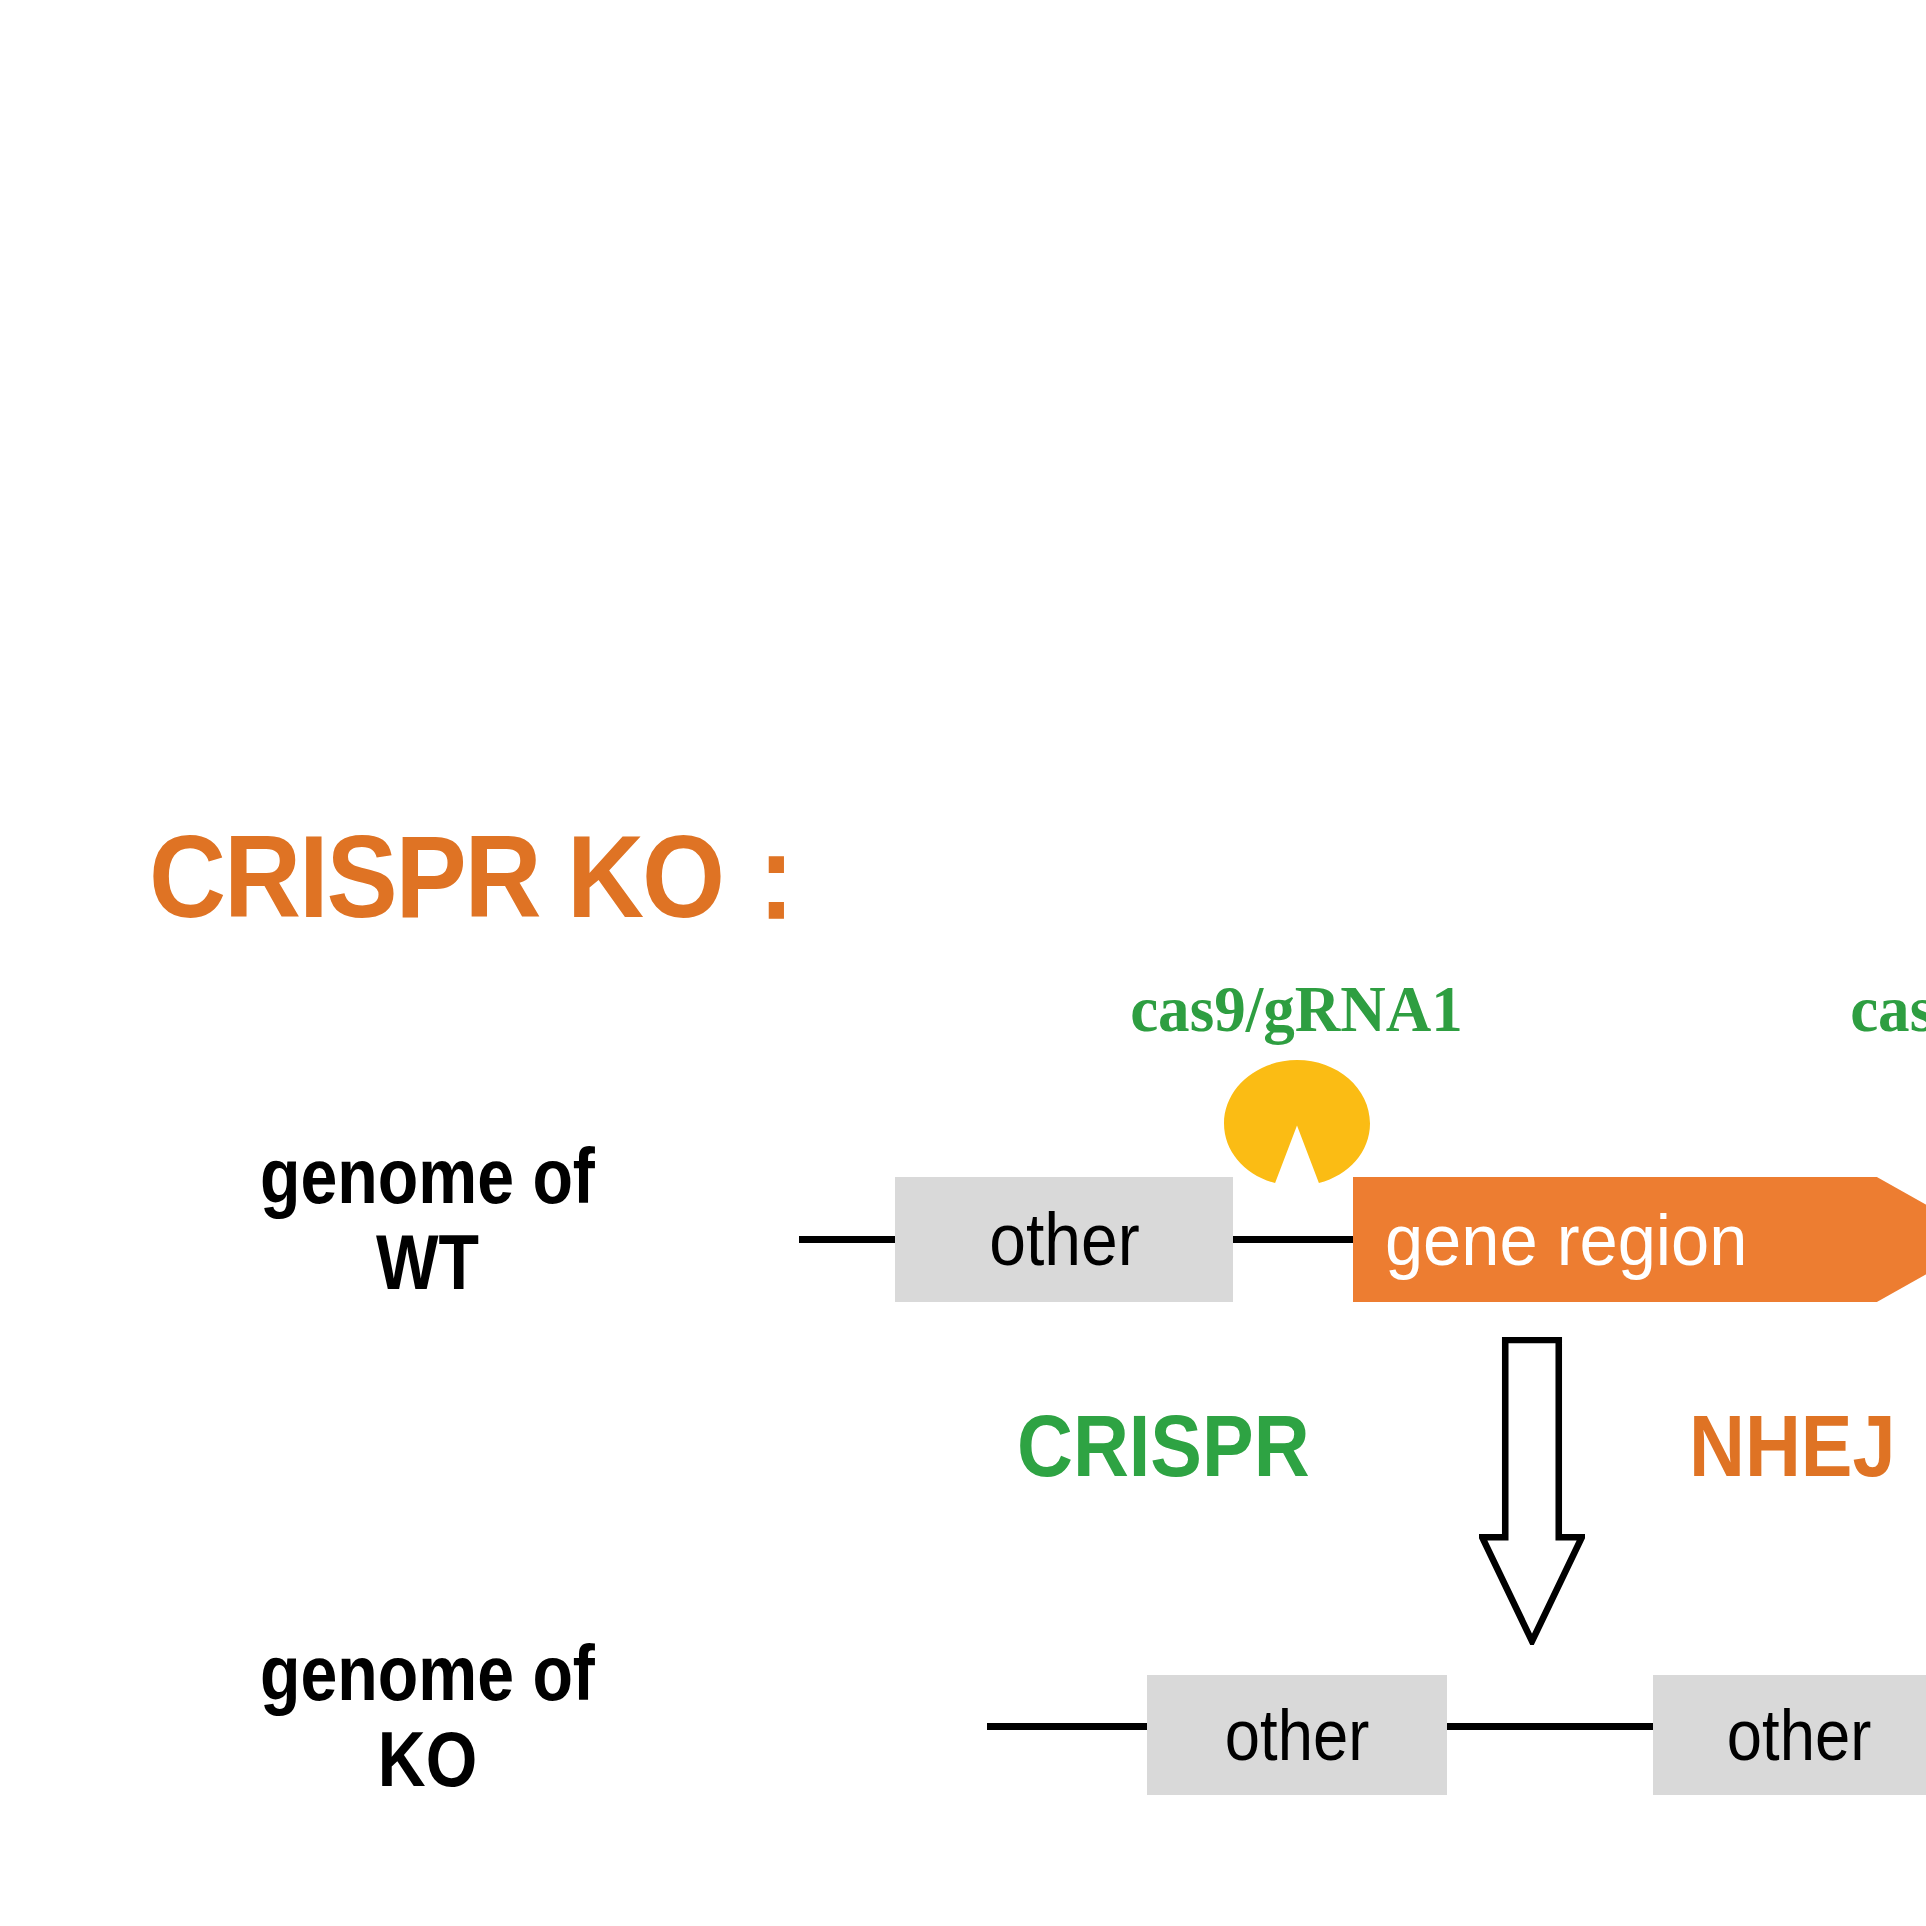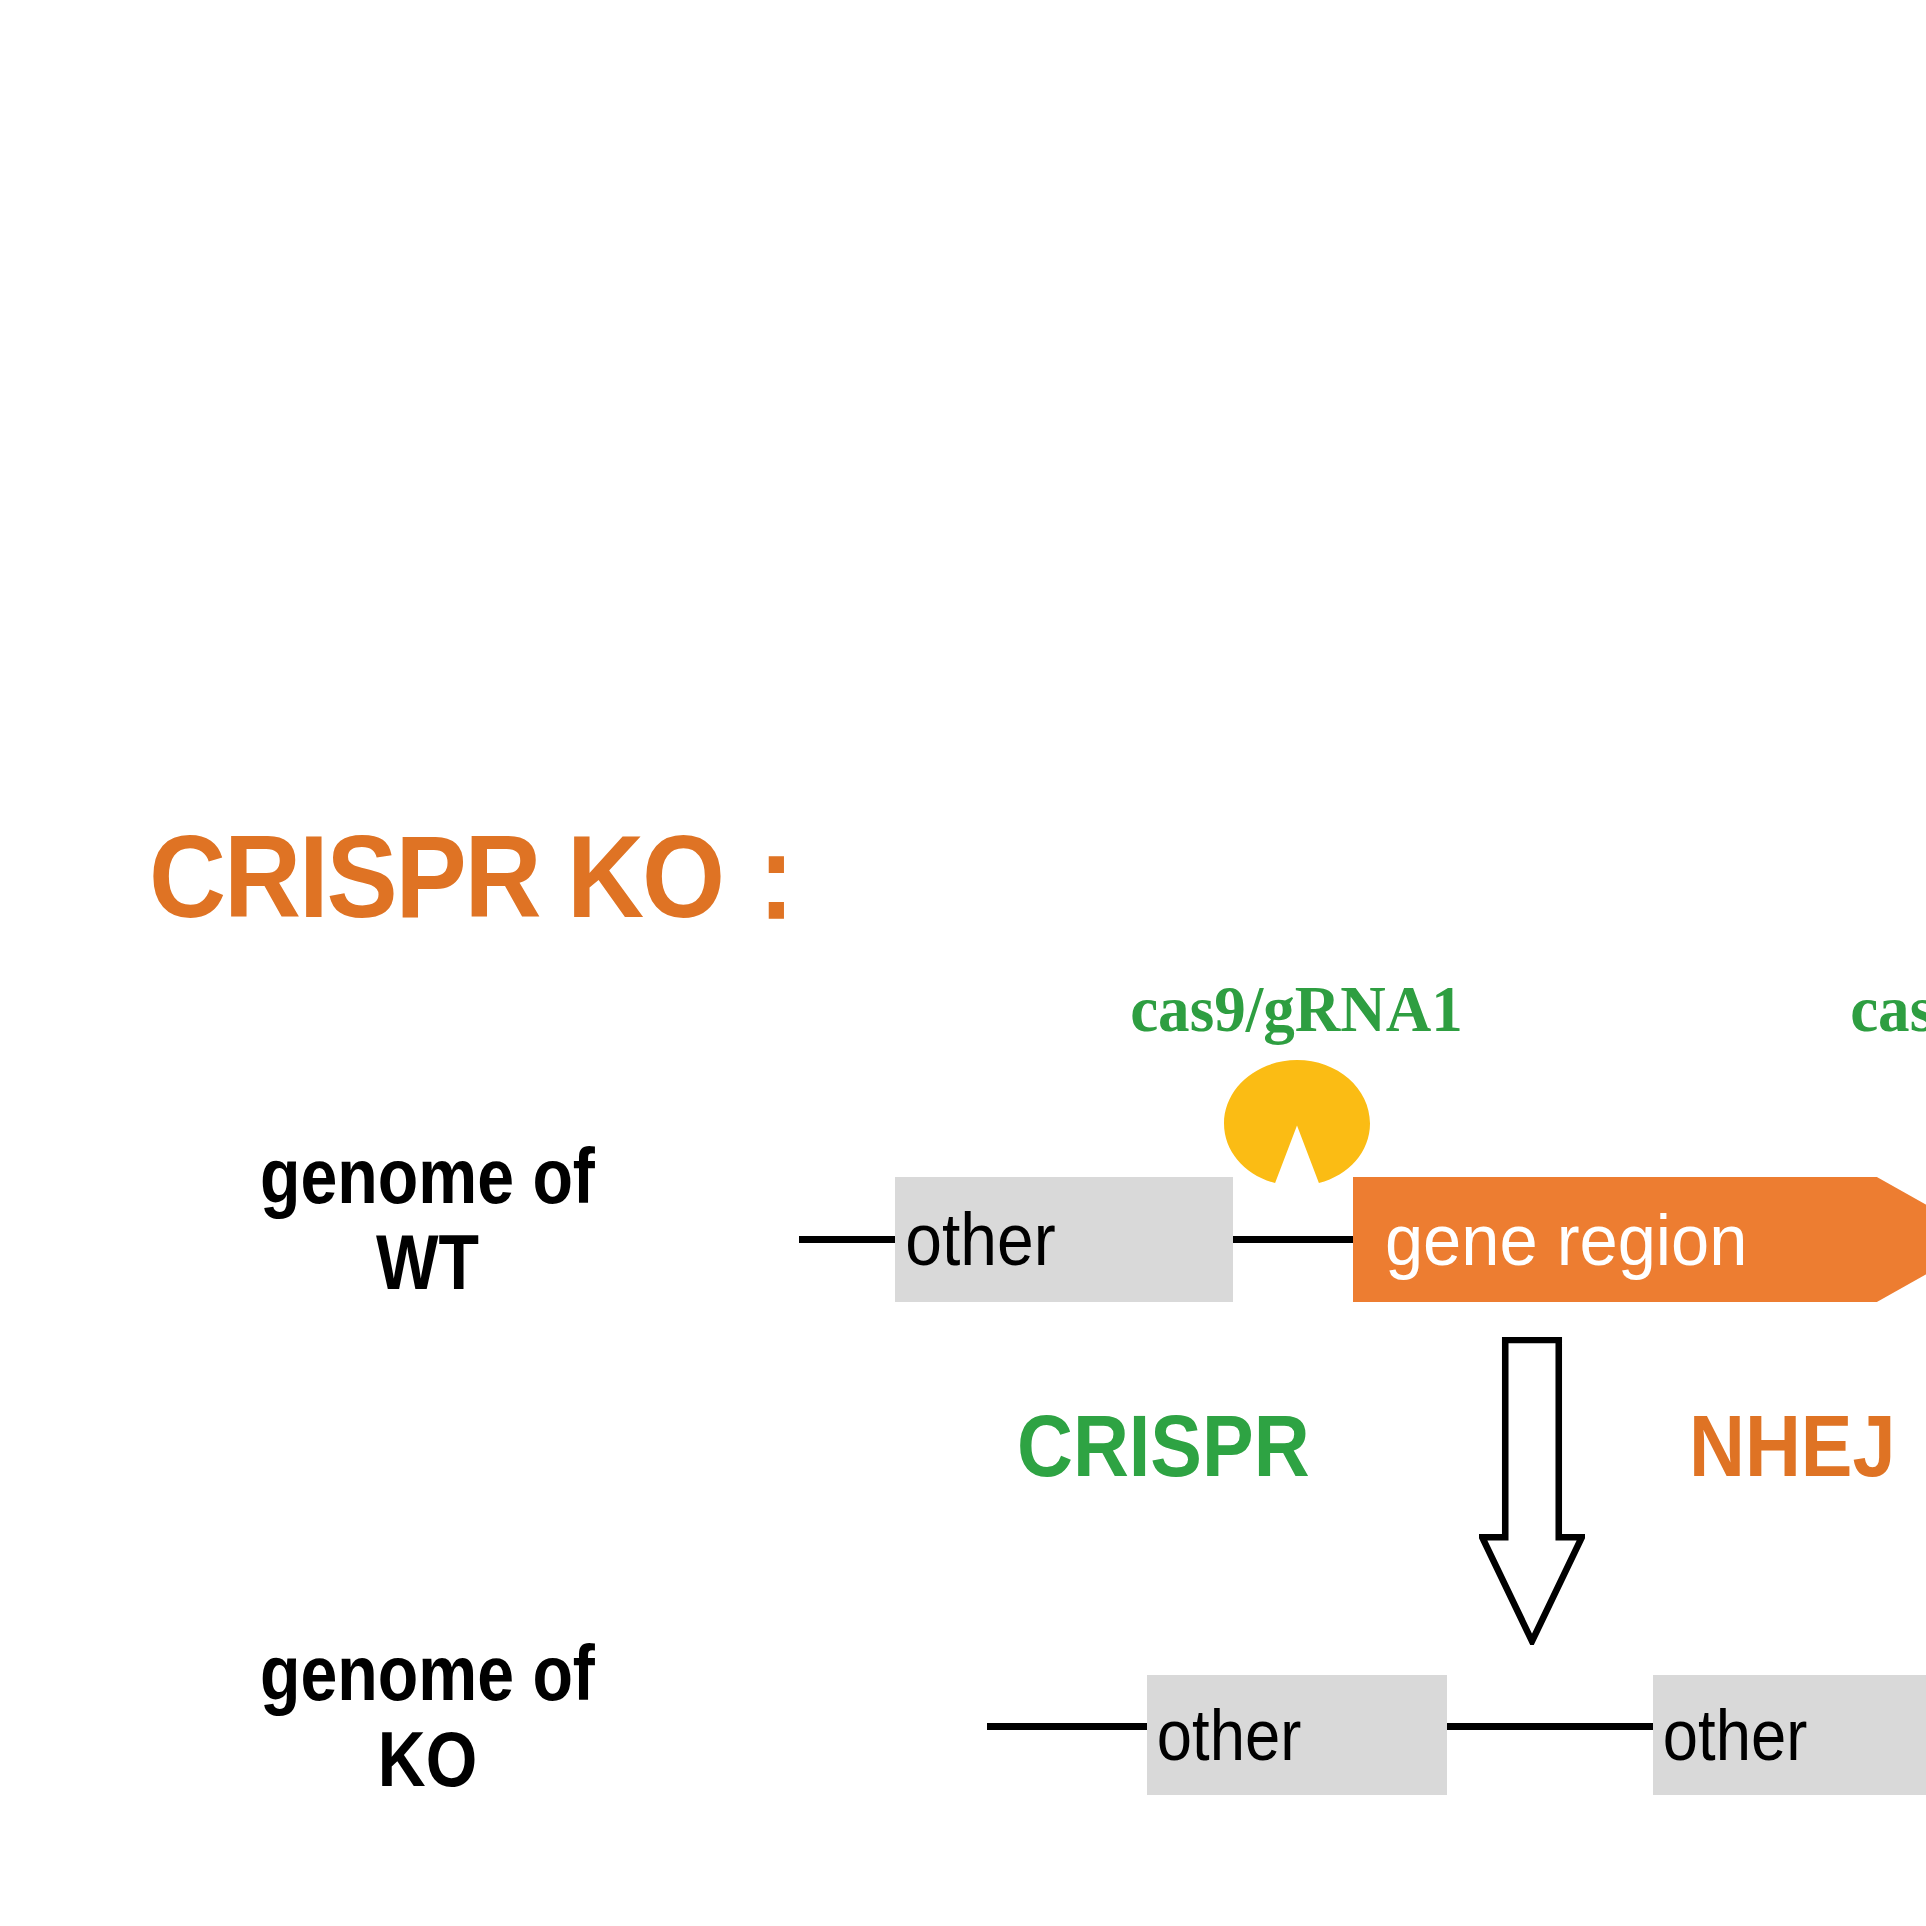--- a/index.html
+++ b/index.html
@@ -25,21 +25,21 @@
     transform:scaleX(0.86); transform-origin:center top;
   }
   .rowlabel span{display:block;}
 
   
   .dnaline{position:absolute;background:#000;height:7.3px;}
 
   
   .otherbox{
     position:absolute;background:#D9D9D9;
-    display:flex;align-items:center;
+    display:flex;align-items:center;justify-content:center;
   }
   .otherbox .lbl{
     font-family:"Liberation Sans",sans-serif;
     font-weight:normal;color:#000;line-height:1;white-space:nowrap;
     transform:scaleX(0.88); transform-origin:center center;
   }
 
   
   .generegion{
     position:absolute;background:#ED7D31;

